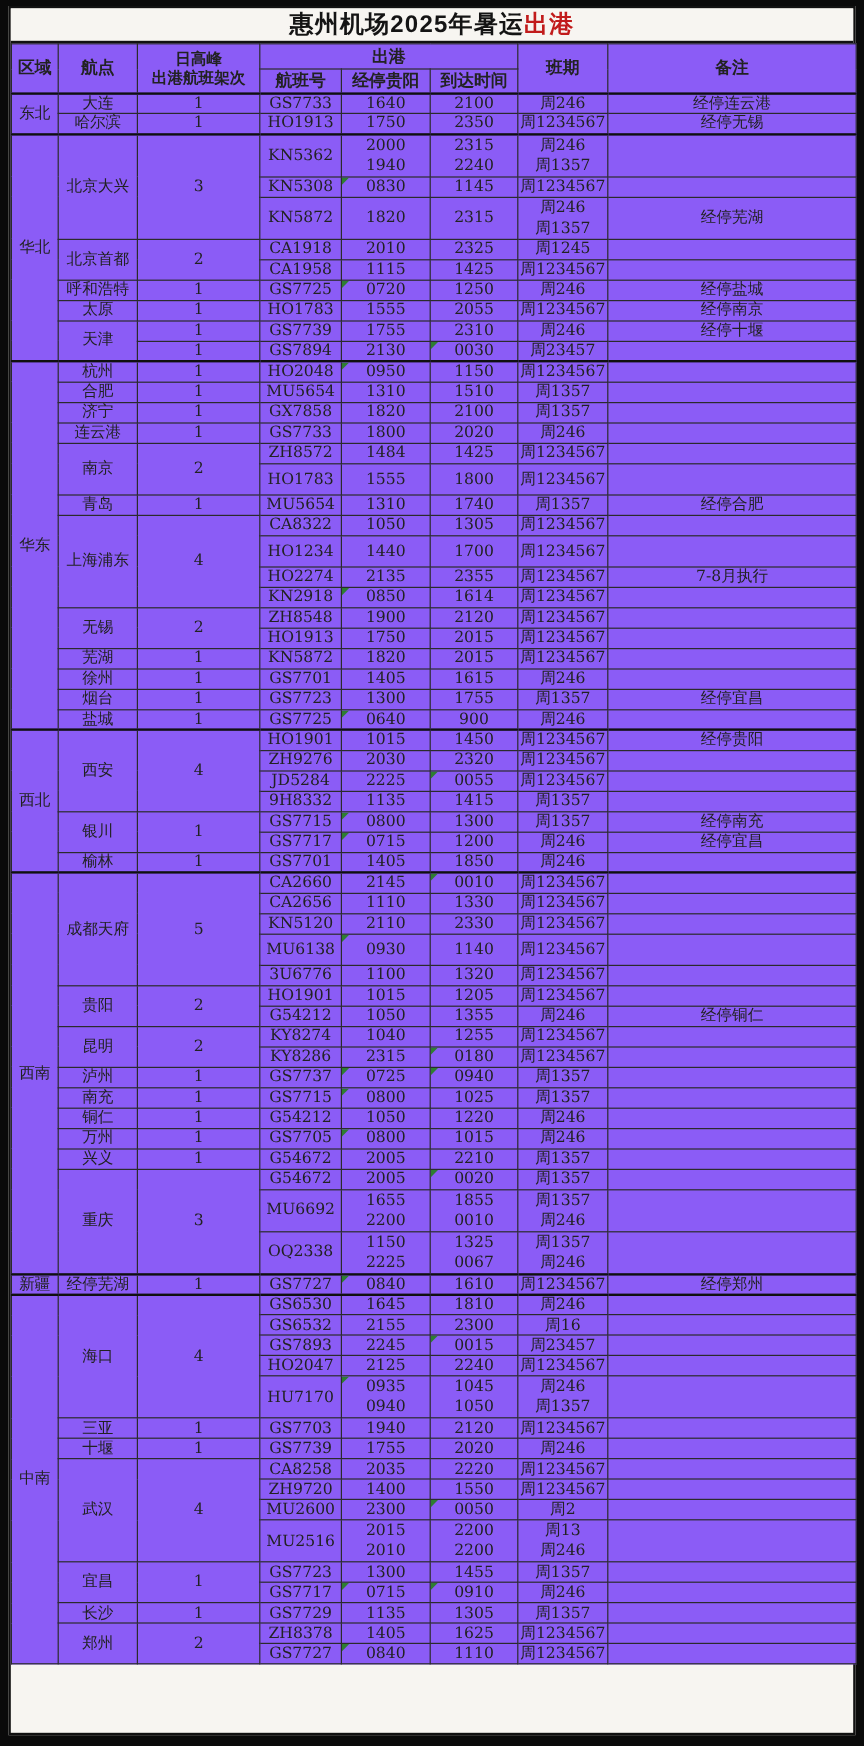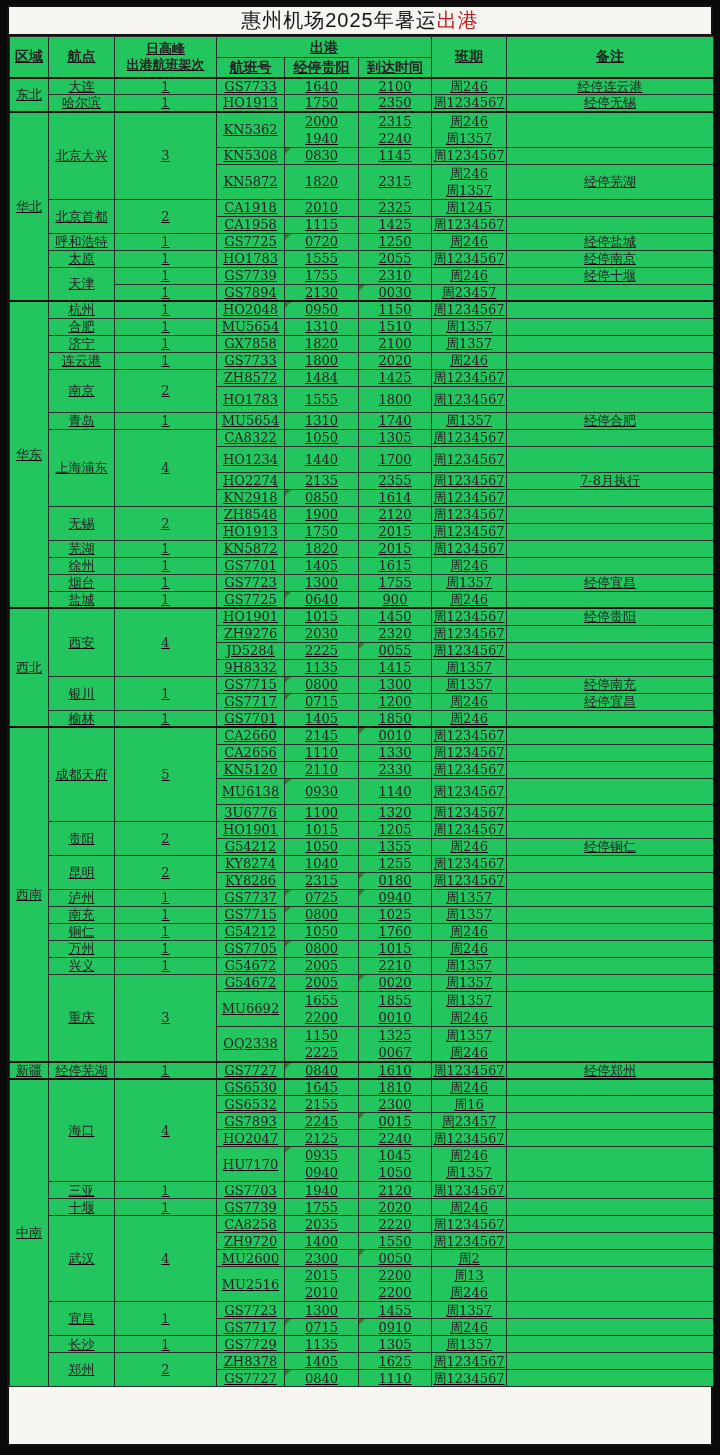--- a/index.html
+++ b/index.html
@@ -1,22 +1,22 @@
 <!DOCTYPE html>
 <html style="--mk: #2e7d32;"><head>
 <meta charset="utf-8">
 <style>
   html,body{margin:0;padding:0;}
   body{font-family:"Liberation Sans","DejaVu Sans",sans-serif;background:#000;}
   .page{width:720px;height:1455px;box-sizing:border-box;background:#0a0a0a;padding:5px 7px 9px 7px;overflow:hidden;}
   .sheet{background:#f7f5f1;border:2px solid #111;height:100%;box-sizing:border-box;}
   .title-bar{height:27px;display:flex;align-items:center;justify-content:center;
-    font-weight:normal;font-size:20px;color:#141414;border-bottom:2px solid #111;
+    font-weight:bold;font-size:20px;color:#141414;border-bottom:2px solid #111;
     letter-spacing:1px;background:#f7f5f1;}
-  table{border-collapse:collapse;width:100%;table-layout:fixed;background:#22c55e;text-decoration:underline;}
+  table{border-collapse:collapse;width:100%;table-layout:fixed;background:#8b5cf6;}
   th,td{border:1px solid #2b2b2b;text-align:center;vertical-align:middle;padding:0;
     overflow:hidden;color:#222;}
   thead th{font-size:14px;font-weight:bold;font-family:"Liberation Sans","DejaVu Sans",sans-serif;line-height:17px;}
   thead tr.h1{height:21px;}
   thead tr.h2{height:20px;}
   thead .two-line div{line-height:16px;font-size:13px;text-align:center;}
   tbody td{font-size:13px;font-family:"DejaVu Serif","Liberation Serif",serif;line-height:15px;}
   tbody tr{height:17px;}
   tbody tr.t{height:26px;}
   tbody tr.d{height:35px;}
@@ -458,21 +458,21 @@
             <td class="mk">0800</td>
             <td>1025</td>
             <td>周1357</td>
             <td></td>
           </tr>
           <tr>
             <td>铜仁</td>
             <td>1</td>
             <td>G54212</td>
             <td>1050</td>
-            <td>1760</td>
+            <td>1220</td>
             <td>周246</td>
             <td></td>
           </tr>
           <tr>
             <td>万州</td>
             <td>1</td>
             <td>GS7705</td>
             <td class="mk">0800</td>
             <td>1015</td>
             <td>周246</td>

